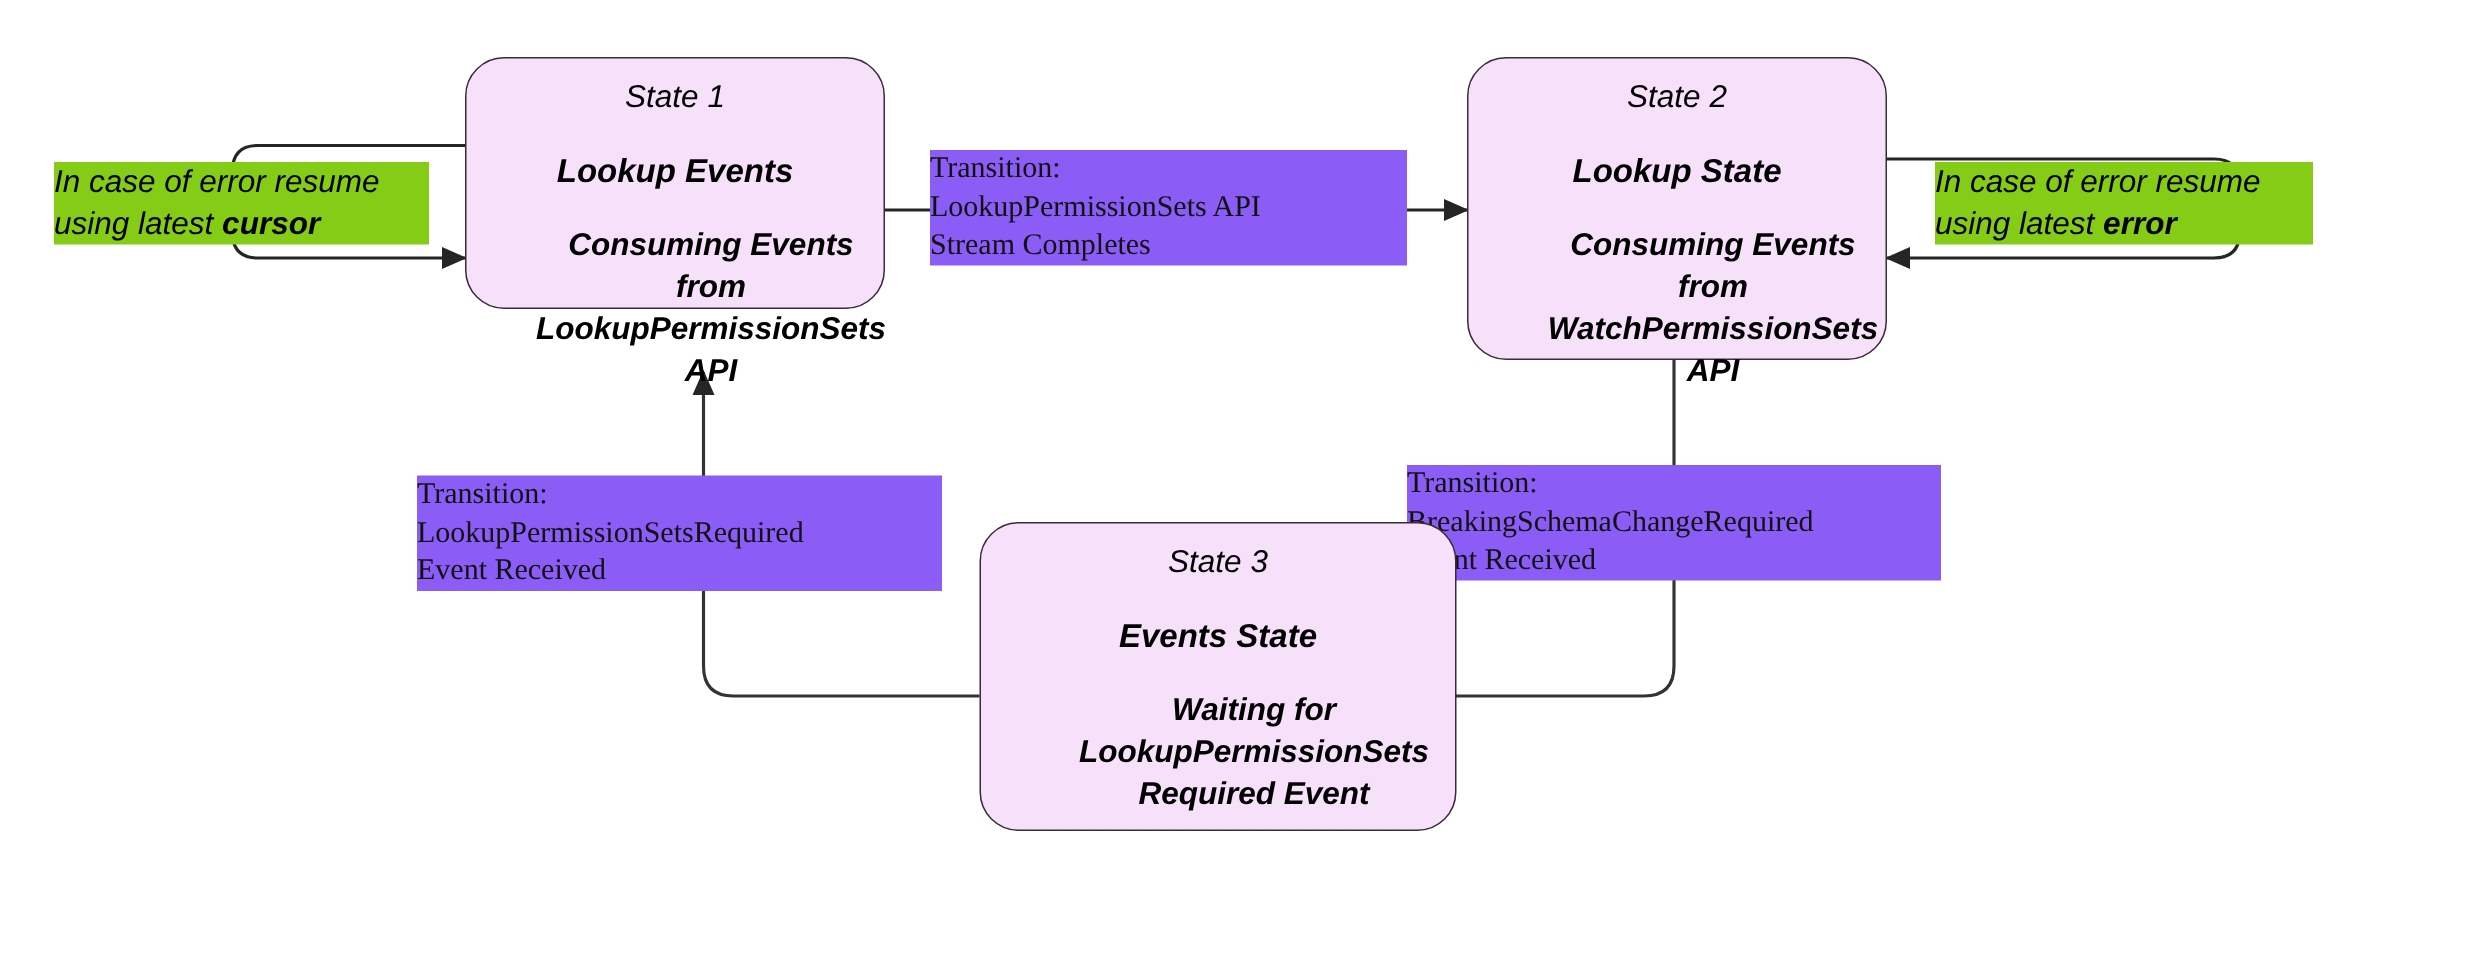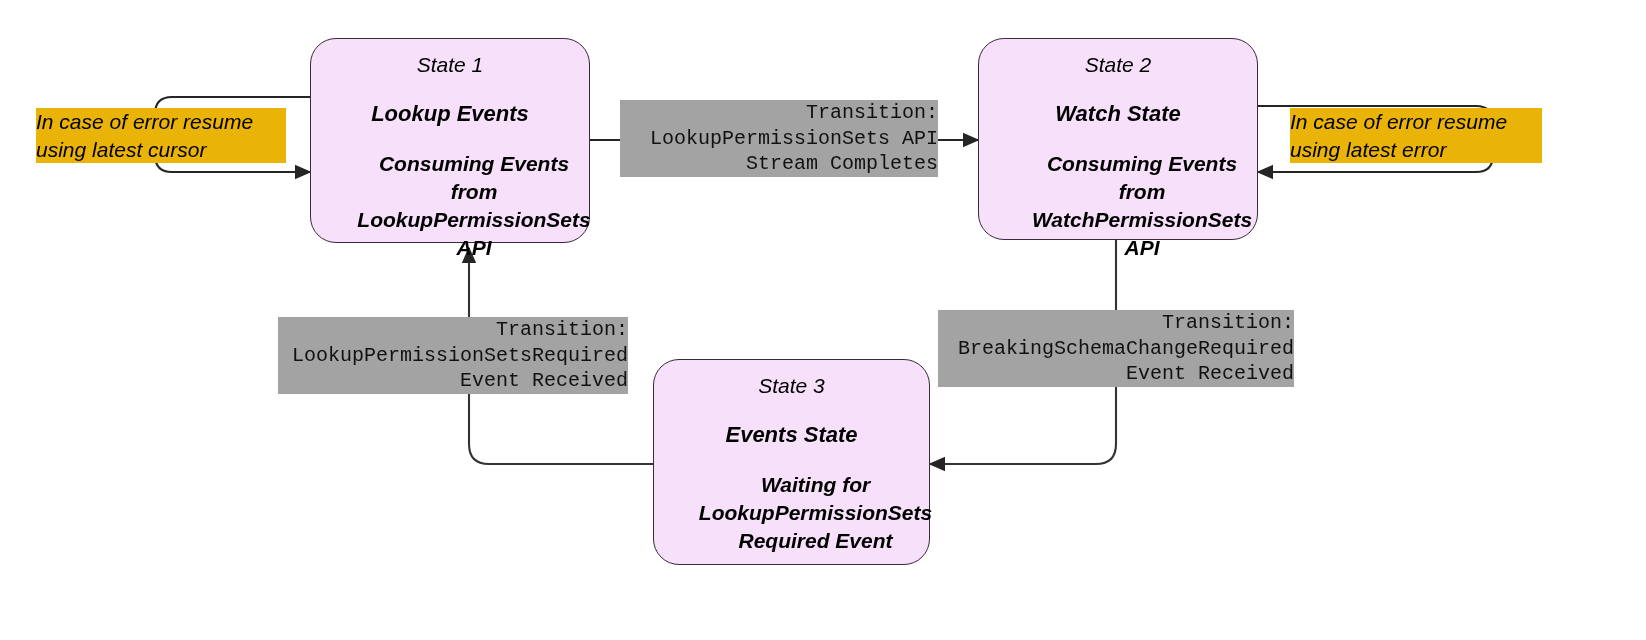--- a/index.html
+++ b/index.html
@@ -55,50 +55,50 @@
   .state-desc {
     font-style: italic;
     font-size: 21px;
     font-weight: 700;
     line-height: 1.33;
     margin-top: 24px;
     padding: 0 6px;
     white-space: pre-line;
     margin-left: 48px;
   }
-  #state1 { left: 310px; top: 38px; width: 280px; height: 205px; justify-content: space-between; }
+  #state1 { left: 310px; top: 38px; width: 280px; height: 168px; justify-content: space-between; }
   #state2 { left: 978px; top: 38px; width: 280px; height: 202px; }
-  #state3 { left: 653px; top: 359px; width: 277px; height: 206px; }
+  #state3 { left: 653px; top: 348px; width: 318px; height: 206px; }
 
   .edge-label {
     position: absolute;
-    font-family: Liberation Mono, monospace;
+    font-family: Liberation Serif, serif;
     font-size: 20px;
     line-height: 1.28;
     color: #111111;
-    text-align: right;
+    text-align: left;
     white-space: pre-line;
-    background: #a3a3a3;
+    background: #8b5cf6;
     z-index: 2;
   }
   #label-12 { left: 620px; top: 100px; width: 318px; }
   #label-31 { left: 278px; top: 317px; width: 350px; }
   #label-23 { left: 938px; top: 310px; width: 356px; }
 
   .loop-label {
     position: absolute;
     font-family: "Liberation Sans", sans-serif;
     font-style: italic;
     font-size: 21px;
     line-height: 1.32;
     color: #000000;
     z-index: 2;
-    background: #eab308;
+    background: #84cc16;
   }
-  .loop-label b { font-weight: normal; font-style: italic; }
+  .loop-label b { font-weight: bold; font-style: italic; }
   #loop-left { left: 36px; top: 108px; width: 250px; text-align: left; }
   #loop-right { left: 1290px; top: 108px; width: 252px; text-align: left; }
 </style>
 </head>
 <body>
 
 <div id="canvas">
 
   <svg id="edges" viewBox="0 0 1646 640" xmlns="http://www.w3.org/2000/svg">
     <defs>
@@ -131,21 +131,21 @@
   <div class="state-box" id="state1">
     <div class="state-index">State 1</div>
     <div class="state-title">Lookup Events</div>
     <div class="state-desc">Consuming Events from
 LookupPermissionSets
 API</div>
   </div>
 
   <div class="state-box" id="state2">
     <div class="state-index">State 2</div>
-    <div class="state-title">Watch State</div>
+    <div class="state-title">Lookup State</div>
     <div class="state-desc">Consuming Events from
 WatchPermissionSets
 API</div>
   </div>
 
   <div class="state-box" id="state3">
     <div class="state-index">State 3</div>
     <div class="state-title">Events State</div>
     <div class="state-desc">Waiting for
 LookupPermissionSets

